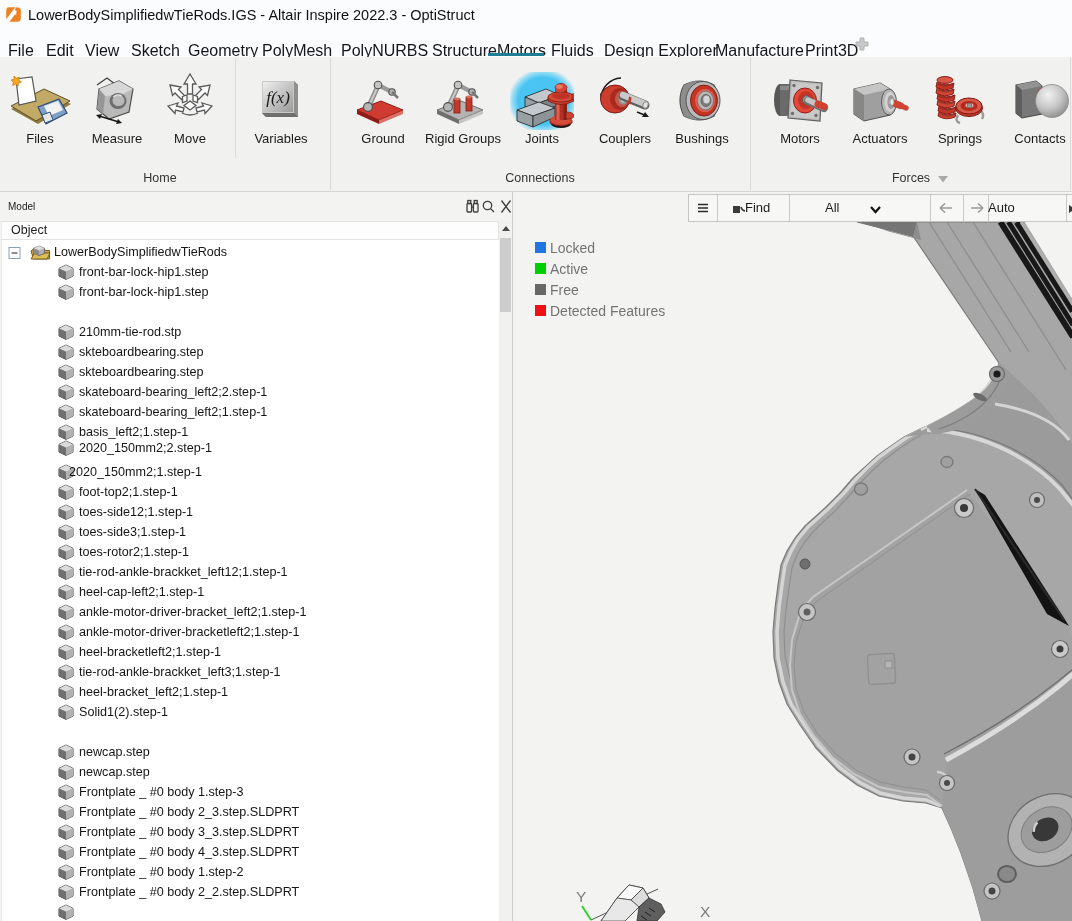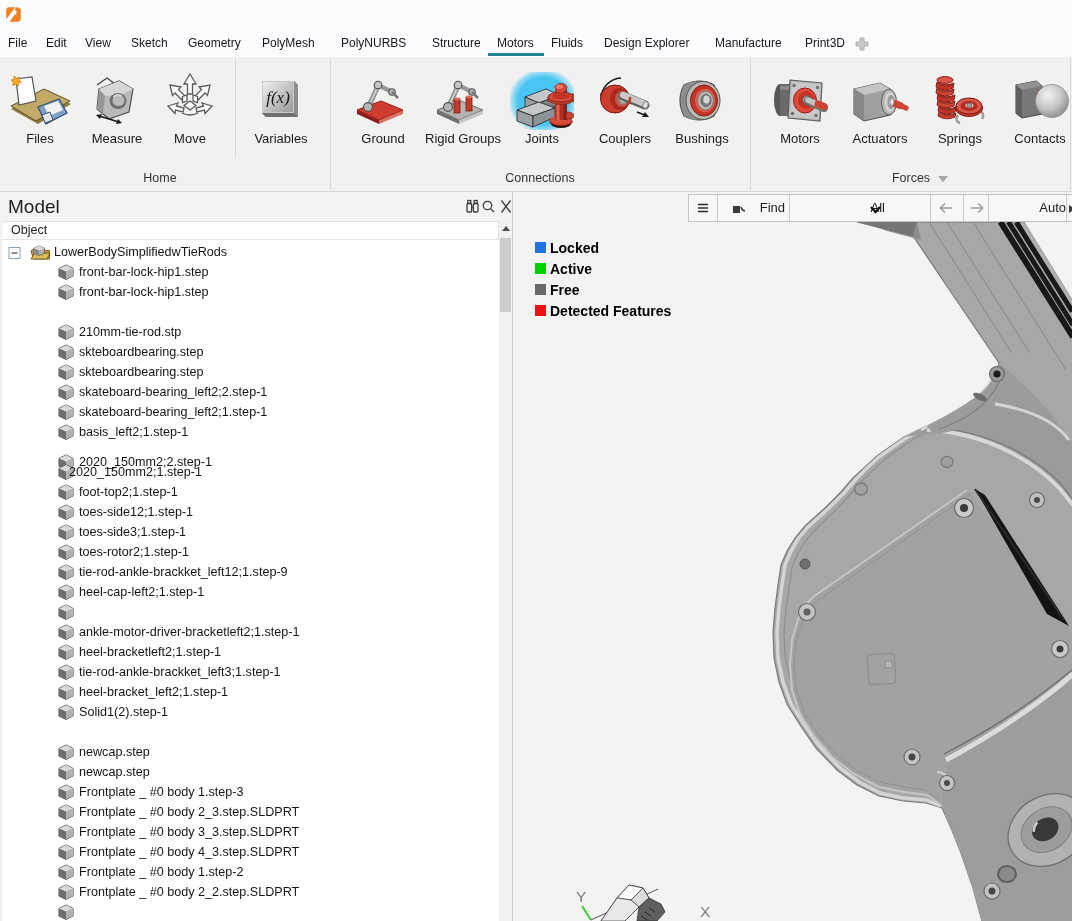--- a/index.html
+++ b/index.html
@@ -1,50 +1,51 @@
 <!DOCTYPE html>
 <html><head><meta charset="utf-8">
 <style>
 *{margin:0;padding:0;box-sizing:border-box;}
 html,body{width:1072px;height:921px;overflow:hidden;}
 body{font-family:"Liberation Sans",sans-serif;background:#f3f3f2;position:relative;}
 .abs{position:absolute;}
 #titlebar{left:0;top:0;width:1072px;height:30px;background:#fbfcfd;}
 #title-text{left:28px;top:0;height:30px;line-height:31px;font-size:14.5px;color:#111;}
 #menubar{left:0;top:30px;width:1072px;height:27px;background:#fbfcfd;}
-.mi{position:absolute;top:0;height:27px;line-height:26px;font-size:12px;color:#15151c;}
+.mi{position:absolute;top:8px;height:27px;line-height:26px;font-size:16px;color:#15151c;}
 #ribbon{left:0;top:57px;width:1072px;height:135px;background:#f1f1ef;border-bottom:1px solid #d5d5d3;}
 .rsep{position:absolute;top:1px;width:1px;height:132px;background:#d9d9d7;}
 .ricon{position:absolute;top:15px;width:64px;height:58px;}
 .rlab{position:absolute;top:74px;height:16px;line-height:16px;font-size:13px;color:#1a1a1a;text-align:center;white-space:nowrap;}
 .glab{position:absolute;top:112px;height:18px;line-height:18px;font-size:12.5px;color:#333;text-align:center;}
 #panel{left:0;top:192px;width:512px;height:729px;background:#f3f3f2;}
 #phead{left:0;top:0;width:512px;height:29px;}
-#ptitle{left:8px;top:0;height:29px;line-height:29px;font-size:19px;color:#222;}
+#ptitle{left:8px;top:0;height:29px;line-height:29px;font-size:10px;color:#222;}
 #objhead{left:1px;top:29px;width:498px;height:19px;background:#fdfdfd;border:1px solid #e3e3e3;border-left:1px solid #ececec;line-height:17px;font-size:12.5px;color:#222;padding-left:9px;}
 #listarea{left:1px;top:48px;width:498px;height:681px;background:#ffffff;border-left:1px solid #ececec;}
 .trow{position:absolute;left:0;width:498px;height:20px;line-height:20px;font-size:12.6px;color:#151515;white-space:nowrap;}
 .tlab{position:absolute;top:0;}
 #sbar{left:499px;top:29px;width:13px;height:700px;background:#f1f1f0;}
 #sbtn{left:0;top:0;width:13px;height:17px;background:#f1f1f0;}
 #sthumb{left:1px;top:17px;width:11px;height:74px;background:#cdcdcd;}
 #viewport{left:512px;top:192px;width:560px;height:729px;background:#f3f3f2;border-left:1px solid #cfcfcf;}
 #vtb{position:absolute;left:175px;top:2px;width:386px;height:28px;background:#f7f7f6;border:1px solid #c5c5c3;}
 .vtbsep{position:absolute;top:0;width:1px;height:26px;background:#c9c9c7;}
-.vtbt{position:absolute;top:0;height:26px;line-height:26px;font-size:13px;color:#1c1c1c;text-align:right;}
+.vtbt{position:absolute;top:0;height:26px;line-height:26px;font-size:13px;color:#1c1c1c;text-align:left;}
 .legend-sq{position:absolute;left:22px;width:11px;height:11px;}
-.legend-t{position:absolute;left:37px;height:14px;line-height:13px;font-size:14px;color:#000000;white-space:nowrap;font-weight:bold;}
+.legend-t{position:absolute;left:37px;height:14px;line-height:13px;font-size:14px;color:#737373;white-space:nowrap;}
 </style></head><body>
 <div id="titlebar" class="abs">
 <svg class="abs" style="left:5px;top:6px" width="17" height="17" viewBox="0 0 17 17">
  <path d="M3.2 1.2 L13 1.2 Q16 1.6 15.8 4.6 L15.8 12.6 Q15.6 15.6 12.6 15.8 L4.4 15.8 Q1.4 15.6 1.2 12.6 L1.2 4.2 Q1.6 1.4 3.2 1.2 Z" fill="#ee8022"></path>
  <path d="M1 13.5 L10.5 1 L13.6 1 Q14.6 1.3 14.2 2.4 L4.4 16 L3 16 Q1.2 15.4 1 13.5 Z" fill="#fff"></path>
  <path d="M8.2 6.2 L11.2 6.2 L11.2 9.4 Z" fill="#fff"></path>
  <circle cx="12.2" cy="3.4" r="2.1" fill="#ee8022"></circle>
 </svg>
+<div id="title-text" class="abs">LowerBodySimplifiedwTieRods.IGS - Altair Inspire 2022.3 - OptiStruct</div>
 </div>
 <div id="menubar" class="abs">
     <span class="mi" style="left:8px">File</span>
     <span class="mi" style="left:46px">Edit</span>
     <span class="mi" style="left:85px">View</span>
     <span class="mi" style="left:131px">Sketch</span>
     <span class="mi" style="left:188px">Geometry</span>
     <span class="mi" style="left:262px">PolyMesh</span>
     <span class="mi" style="left:341px">PolyNURBS</span>
     <span class="mi" style="left:432px">Structure</span>
@@ -383,21 +384,21 @@
       </div>
       <div class="trow" style="top:182px">
         <svg style="position:absolute;left:56px;top:2px" width="16" height="16" viewBox="0 0 16 16">
 <polygon points="8,1 15,4.4 15,12 8,15.4 1,12 1,4.4" fill="#9a9a9a" stroke="#3f3f3f" stroke-width="1"></polygon>
 <polygon points="8,1 15,4.4 8,7.8 1,4.4" fill="#dadada"></polygon>
 <polygon points="1,4.4 8,7.8 8,15.4 1,12" fill="#6f6f6f"></polygon>
 <polygon points="15,4.4 8,7.8 8,15.4 15,12" fill="#b2b2b2"></polygon>
 </svg>
         <span class="tlab" style="left:77px">basis_left2;1.step-1</span>
       </div>
-      <div class="trow" style="top:212px">
+      <div class="trow" style="top:198px">
         <svg style="position:absolute;left:56px;top:2px" width="16" height="16" viewBox="0 0 16 16">
 <polygon points="8,1 15,4.4 15,12 8,15.4 1,12 1,4.4" fill="#9a9a9a" stroke="#3f3f3f" stroke-width="1"></polygon>
 <polygon points="8,1 15,4.4 8,7.8 1,4.4" fill="#dadada"></polygon>
 <polygon points="1,4.4 8,7.8 8,15.4 1,12" fill="#6f6f6f"></polygon>
 <polygon points="15,4.4 8,7.8 8,15.4 15,12" fill="#b2b2b2"></polygon>
 </svg>
         <span class="tlab" style="left:77px">2020_150mm2;2.step-1</span>
       </div>
       <div class="trow" style="top:222px">
         <svg style="position:absolute;left:56px;top:2px" width="16" height="16" viewBox="0 0 16 16">
@@ -444,38 +445,39 @@
 </svg>
         <span class="tlab" style="left:77px">toes-rotor2;1.step-1</span>
       </div>
       <div class="trow" style="top:322px">
         <svg style="position:absolute;left:56px;top:2px" width="16" height="16" viewBox="0 0 16 16">
 <polygon points="8,1 15,4.4 15,12 8,15.4 1,12 1,4.4" fill="#9a9a9a" stroke="#3f3f3f" stroke-width="1"></polygon>
 <polygon points="8,1 15,4.4 8,7.8 1,4.4" fill="#dadada"></polygon>
 <polygon points="1,4.4 8,7.8 8,15.4 1,12" fill="#6f6f6f"></polygon>
 <polygon points="15,4.4 8,7.8 8,15.4 15,12" fill="#b2b2b2"></polygon>
 </svg>
-        <span class="tlab" style="left:77px">tie-rod-ankle-brackket_left12;1.step-9</span>
+        <span class="tlab" style="left:77px">tie-rod-ankle-brackket_left12;1.step-1</span>
       </div>
       <div class="trow" style="top:342px">
         <svg style="position:absolute;left:56px;top:2px" width="16" height="16" viewBox="0 0 16 16">
 <polygon points="8,1 15,4.4 15,12 8,15.4 1,12 1,4.4" fill="#9a9a9a" stroke="#3f3f3f" stroke-width="1"></polygon>
 <polygon points="8,1 15,4.4 8,7.8 1,4.4" fill="#dadada"></polygon>
 <polygon points="1,4.4 8,7.8 8,15.4 1,12" fill="#6f6f6f"></polygon>
 <polygon points="15,4.4 8,7.8 8,15.4 15,12" fill="#b2b2b2"></polygon>
 </svg>
         <span class="tlab" style="left:77px">heel-cap-left2;1.step-1</span>
       </div>
       <div class="trow" style="top:362px">
         <svg style="position:absolute;left:56px;top:2px" width="16" height="16" viewBox="0 0 16 16">
 <polygon points="8,1 15,4.4 15,12 8,15.4 1,12 1,4.4" fill="#9a9a9a" stroke="#3f3f3f" stroke-width="1"></polygon>
 <polygon points="8,1 15,4.4 8,7.8 1,4.4" fill="#dadada"></polygon>
 <polygon points="1,4.4 8,7.8 8,15.4 1,12" fill="#6f6f6f"></polygon>
 <polygon points="15,4.4 8,7.8 8,15.4 15,12" fill="#b2b2b2"></polygon>
 </svg>
+        <span class="tlab" style="left:77px">ankle-motor-driver-bracket_left2;1.step-1</span>
       </div>
       <div class="trow" style="top:382px">
         <svg style="position:absolute;left:56px;top:2px" width="16" height="16" viewBox="0 0 16 16">
 <polygon points="8,1 15,4.4 15,12 8,15.4 1,12 1,4.4" fill="#9a9a9a" stroke="#3f3f3f" stroke-width="1"></polygon>
 <polygon points="8,1 15,4.4 8,7.8 1,4.4" fill="#dadada"></polygon>
 <polygon points="1,4.4 8,7.8 8,15.4 1,12" fill="#6f6f6f"></polygon>
 <polygon points="15,4.4 8,7.8 8,15.4 15,12" fill="#b2b2b2"></polygon>
 </svg>
         <span class="tlab" style="left:77px">ankle-motor-driver-bracketleft2;1.step-1</span>
       </div>

